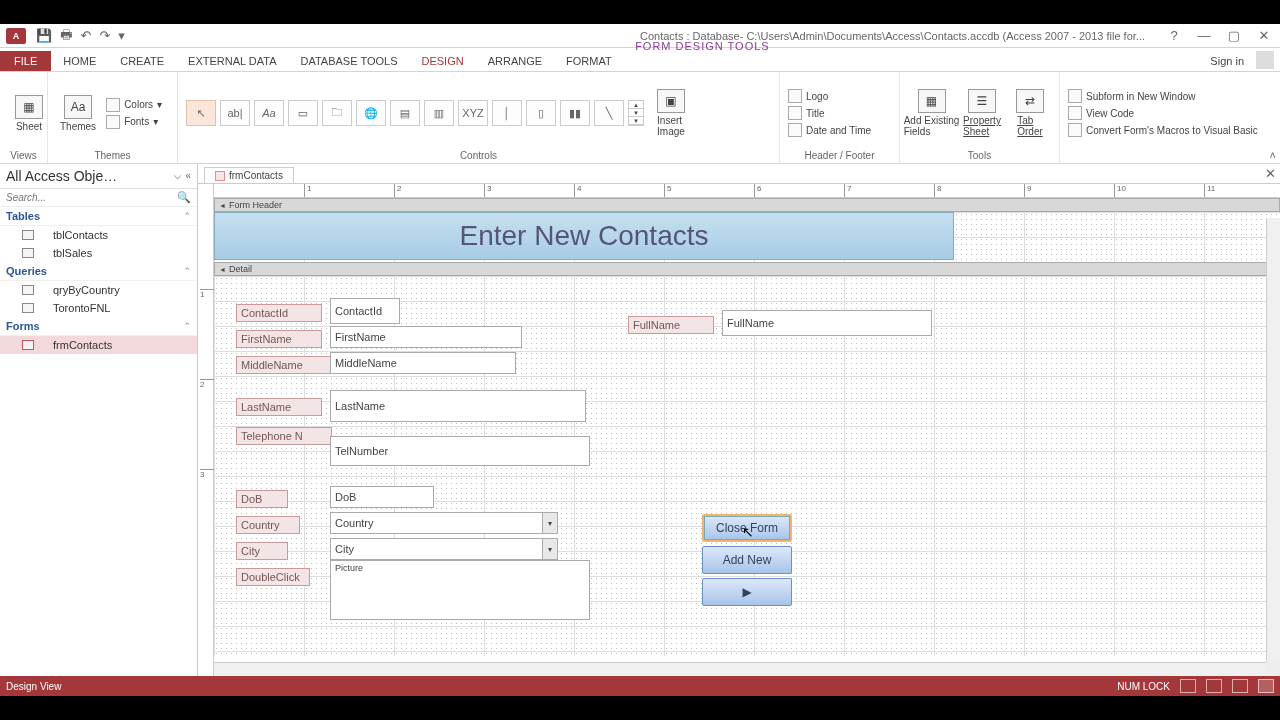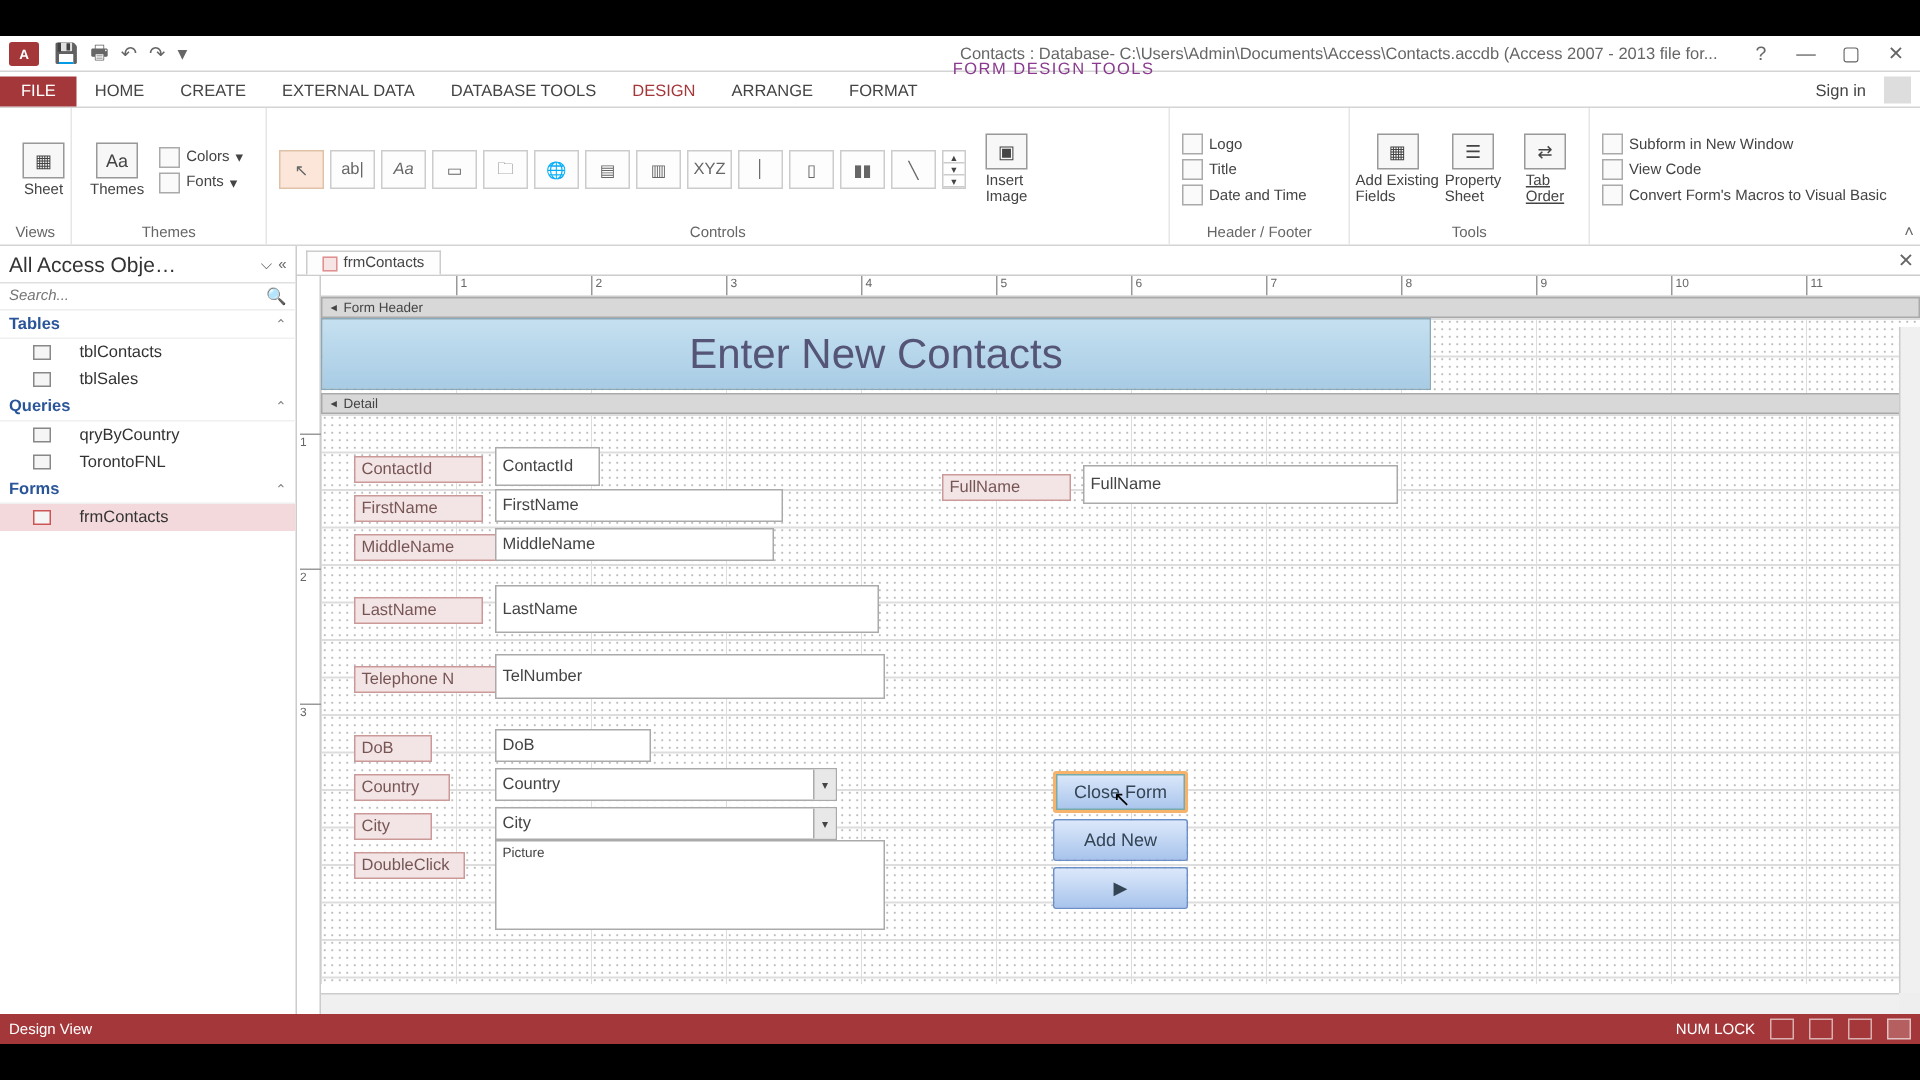--- a/index.html
+++ b/index.html
@@ -190,21 +190,21 @@
     </div>
     <div class="group" style="width:160px;">
       <div class="body">
         <div class="bigbtn">
             <div class="ic">▦</div>
             <div class="lb" style="white-space:pre;">Add Existing
 Fields</div>
           </div>
         <div class="bigbtn">
             <div class="ic">☰</div>
-            <div class="lb" style="white-space:pre;">Property
+            <div class="lb" style="white-space:pre;text-decoration:underline;">Property
 Sheet</div>
           </div>
         <div class="bigbtn">
             <div class="ic">⇄</div>
             <div class="lb" style="white-space:pre;text-decoration:underline;">Tab
 Order</div>
           </div>
       </div>
       <div class="label">Tools</div>
     </div>
@@ -318,21 +318,21 @@
               </div>
             <div class="band-body detail-band">
               <div class="lbl" style="left:22px; top:28px; width:86px;">ContactId</div>
               <div class="fld" style="left:116px; top:22px; width:70px; height:26px;">ContactId</div>
               <div class="lbl" style="left:22px; top:54px; width:86px;">FirstName</div>
               <div class="fld" style="left:116px; top:50px; width:192px; height:22px;">FirstName</div>
               <div class="lbl" style="left:22px; top:80px; width:96px;">MiddleName</div>
               <div class="fld" style="left:116px; top:76px; width:186px; height:22px;">MiddleName</div>
               <div class="lbl" style="left:22px; top:122px; width:86px;">LastName</div>
               <div class="fld" style="left:116px; top:114px; width:256px; height:32px;">LastName</div>
-              <div class="lbl" style="left:22px; top:168px; width:96px;">Telephone N</div>
+              <div class="lbl" style="left:22px; top:151px; width:96px;">Telephone N</div>
               <div class="fld" style="left:116px; top:160px; width:260px; height:30px;">TelNumber</div>
               <div class="lbl" style="left:22px; top:214px; width:52px;">DoB</div>
               <div class="fld" style="left:116px; top:210px; width:104px; height:22px;">DoB</div>
               <div class="lbl" style="left:22px; top:240px; width:64px;">Country</div>
               <div class="fld combo" style="left:116px; top:236px; width:228px; height:22px;">Country</div>
               <div class="lbl" style="left:22px; top:266px; width:52px;">City</div>
               <div class="fld combo" style="left:116px; top:262px; width:228px; height:22px;">City</div>
               <div class="lbl" style="left:22px; top:292px; width:74px;">DoubleClick</div>
               <div class="fld" style="left:116px; top:284px; width:260px; height:60px; font-size:9px; align-items:flex-start;">Picture</div>
               <div class="lbl" style="left:414px; top:40px; width:86px;">FullName</div>

